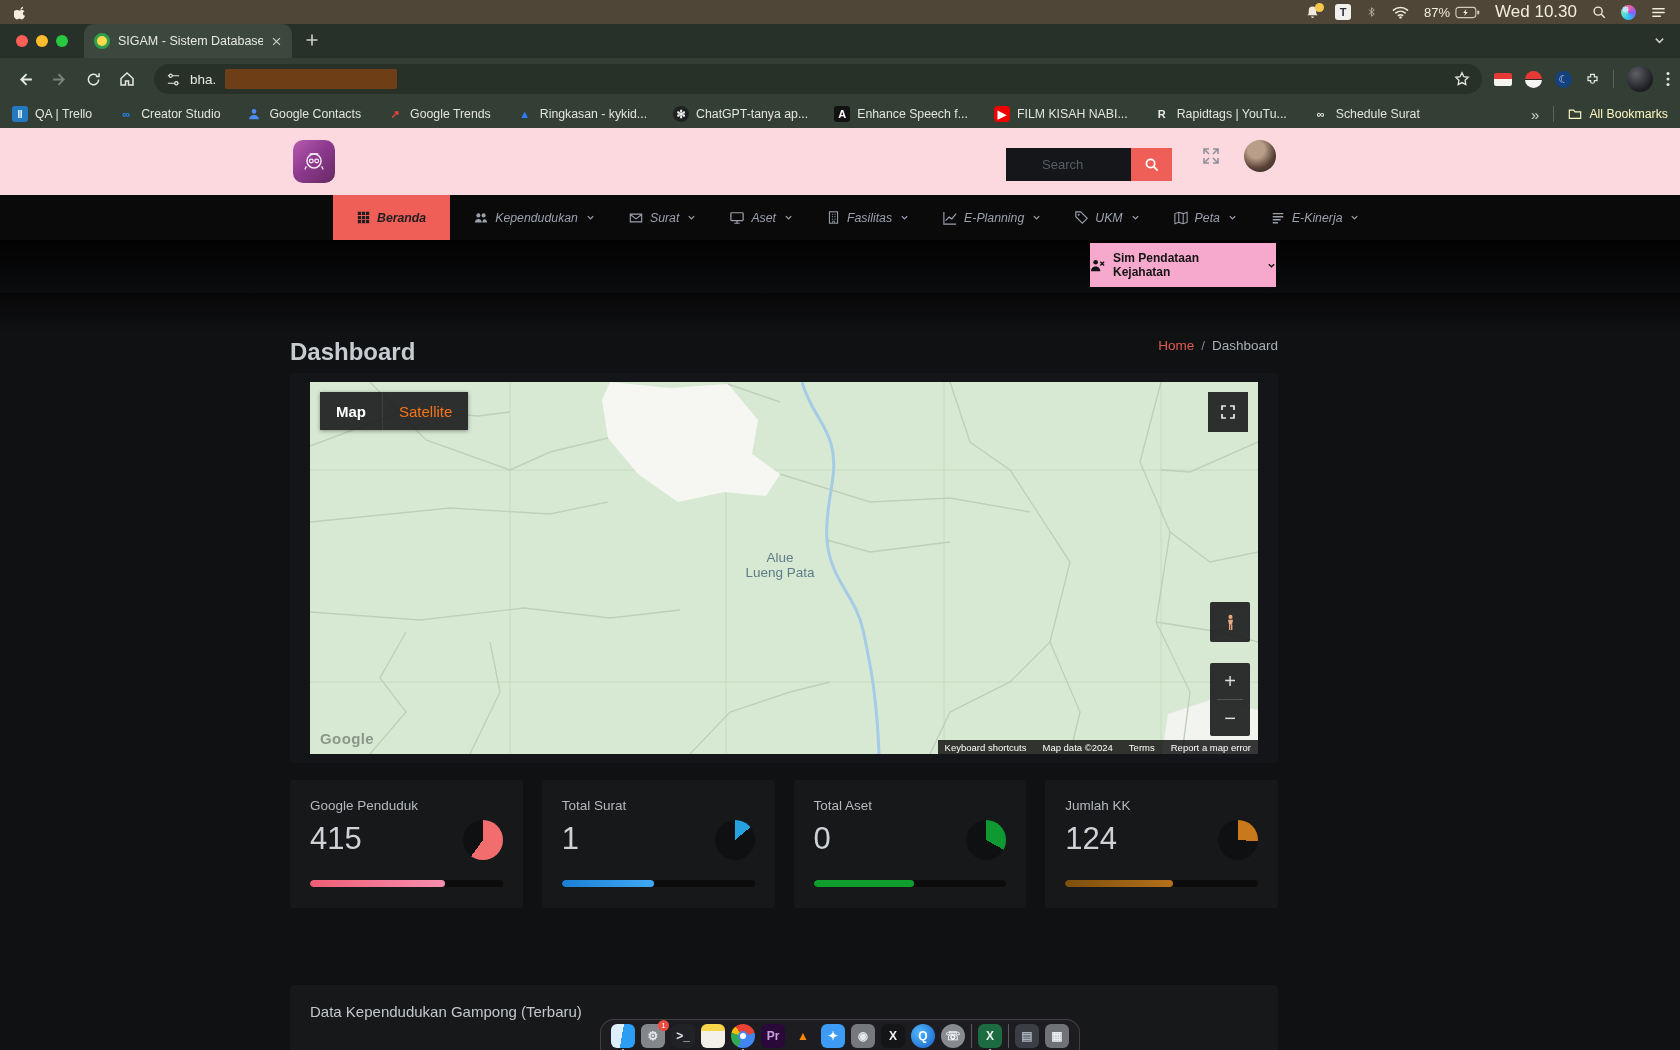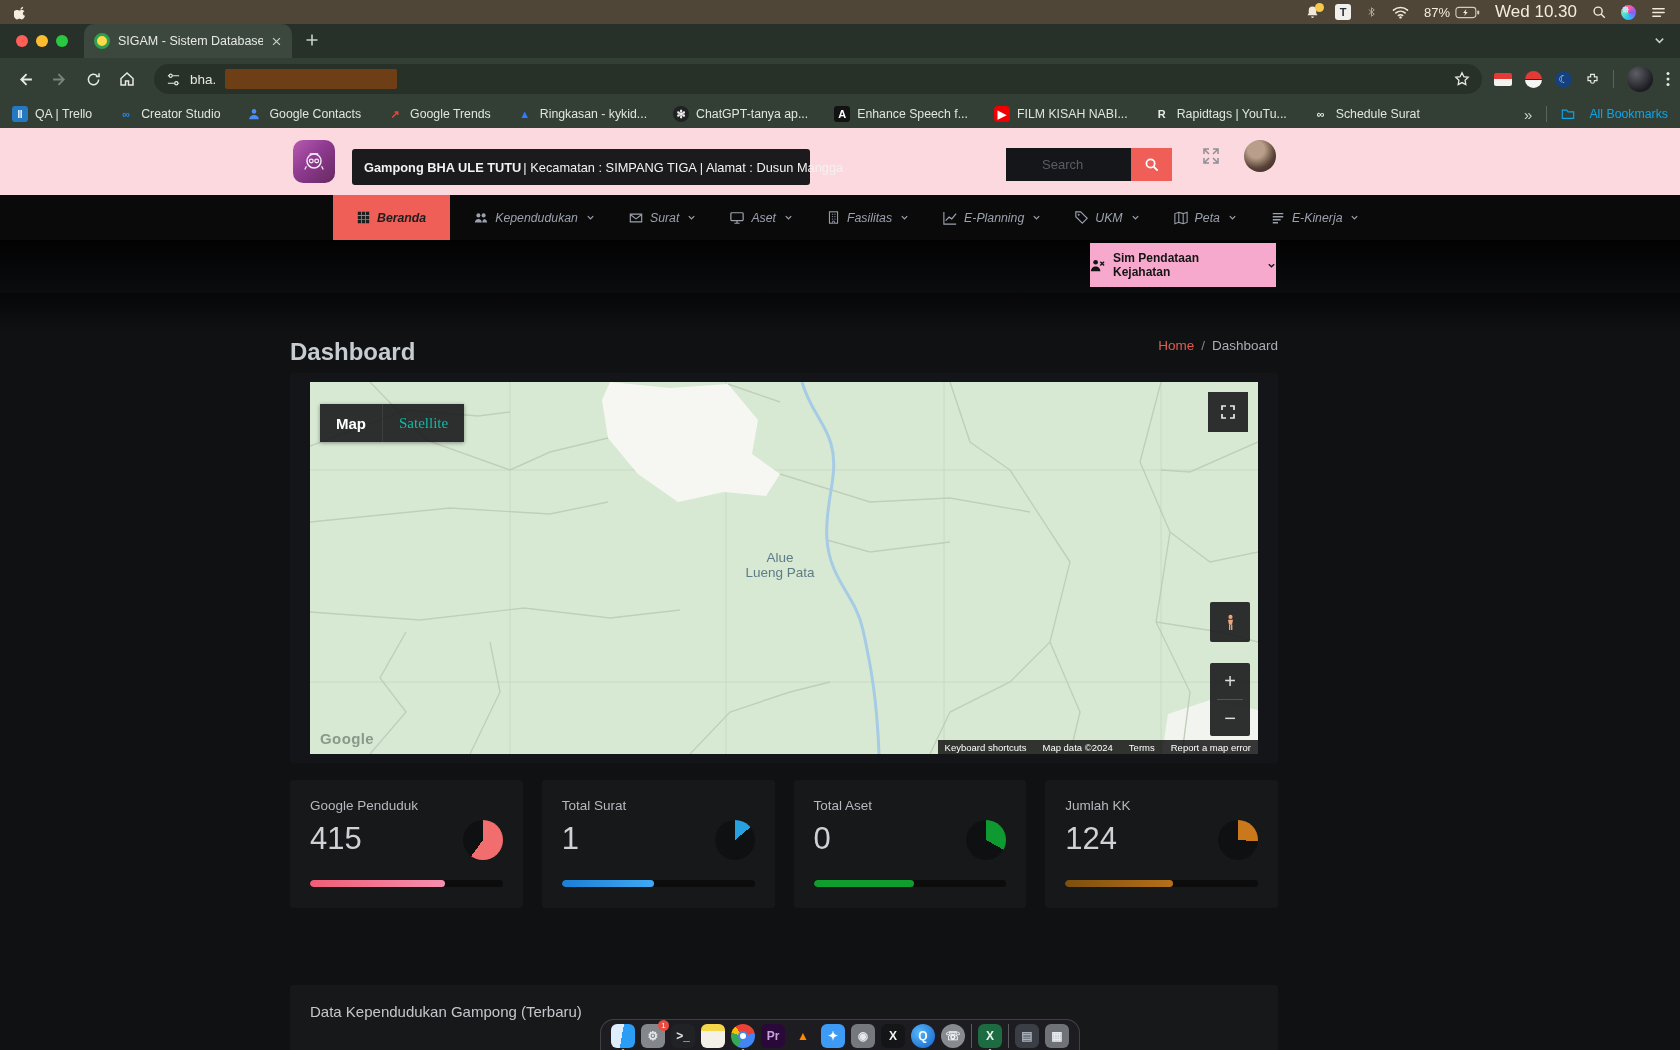--- a/index.html
+++ b/index.html
@@ -62,21 +62,21 @@
   
   .bookmarks { position:absolute; top:100px; left:0; width:1680px; height:28px; background:#333e34;
     display:flex; align-items:center; padding:0 12px; color:#e1e5de; font-size:12.3px; }
   .bm-list { display:flex; align-items:center; gap:26px; }
   .bm-item { display:flex; align-items:center; gap:7px; white-space:nowrap; }
   .bi { width:16px; height:16px; display:flex; align-items:center; justify-content:center;
     font-size:11px; font-weight:700; flex:none; }
   .bm-right { margin-left:auto; display:flex; align-items:center; gap:14px; }
   .bm-ovf { font-size:15px; color:#cfd4ce; }
   .bm-div { width:1px; height:16px; background:#5a655a; }
-  .allbm { display:flex; align-items:center; gap:14px; color:#0ea5e9; }
+  .allbm { display:flex; align-items:center; gap:7px; color:#fef9c3; }
 
   
   .siteheader { position:absolute; top:128px; left:0; width:1680px; height:67px; background:#fbd9de; }
   .brand-logo { position:absolute; left:293px; top:12px; width:42px; height:43px; border-radius:10px;
     background:linear-gradient(135deg,#b85cb0 0%, #8e3a90 45%, #66295f 100%);
     display:flex; align-items:center; justify-content:center; color:#f3e6f2; }
   .gampong-bar { position:absolute; left:352px; top:21px; width:458px; height:36px; background:#1b1b1d;
     border-radius:3px; display:flex; align-items:center; padding:0 12px; color:#f2f2f2; font-size:12.8px;
     white-space:nowrap; }
   .gampong-bar b { font-weight:700; margin-right:2px; }
@@ -116,25 +116,25 @@
   .page-title { font-size:24px; font-weight:700; color:#c7ccd1; }
   .breadcrumb { font-size:13.5px; display:flex; gap:7px; }
   .bc-home { color:#e25b52; }
   .bc-sep { color:#7f858c; }
   .bc-cur { color:#a9aeb5; }
 
   
   .map-card { top:80px; height:390px; background:#141518; border-radius:3px; padding:9px 20px; }
   .map-wrap { position:relative; width:948px; height:372px; overflow:hidden; background:#d8e9d3; }
   .map-wrap svg.basemap { position:absolute; top:0; left:0; }
-  .map-type { position:absolute; top:22px; left:10px; display:flex; box-shadow:0 1px 4px rgba(0,0,0,.4); }
+  .map-type { position:absolute; top:10px; left:10px; display:flex; box-shadow:0 1px 4px rgba(0,0,0,.4); }
   .map-type .mt { height:38px; display:flex; align-items:center; padding:0 16px; background:rgba(29,30,32,.92);
     font-size:15px; cursor:pointer; }
   .mt-map { color:#ffffff; font-weight:700; }
-  .mt-sat { color:#14b8a6; border-left:1px solid rgba(255,255,255,.08);font-family:Liberation Serif, serif; }
+  .mt-sat { color:#f97316; border-left:1px solid rgba(255,255,255,.08); }
   .map-fs { position:absolute; top:10px; right:10px; width:40px; height:40px; background:rgba(29,30,32,.92);
     color:#e8e8e8; display:flex; align-items:center; justify-content:center; cursor:pointer; }
   .pegman { position:absolute; right:8px; bottom:112px; width:40px; height:40px; background:rgba(29,30,32,.92);
     border-radius:2px; display:flex; align-items:center; justify-content:center; cursor:pointer; }
   .zoomctl { position:absolute; right:8px; bottom:18px; width:40px; background:rgba(29,30,32,.92);
     border-radius:2px; display:flex; flex-direction:column; }
   .zoomctl .zb { height:36px; display:flex; align-items:center; justify-content:center; color:#dadcdf;
     font-size:20px; cursor:pointer; }
   .zoomctl .zdiv { height:1px; background:rgba(255,255,255,.18); margin:0 7px; }
   .gLogo { position:absolute; left:10px; bottom:7px; font-size:15px; font-weight:600; letter-spacing:.4px;
@@ -404,24 +404,20 @@
 </div>
 
 <div class="siteheader">
   <div class="brand-logo">
     <svg viewBox="0 0 24 24" width="26" height="26">
         <circle cx="12" cy="11" r="6.5" fill="none" stroke="#f3e6f2" stroke-width="1.4"></circle>
         <circle cx="9.5" cy="11" r="1.7" fill="none" stroke="#f3e6f2" stroke-width="1.2"></circle>
         <circle cx="14.5" cy="11" r="1.7" fill="none" stroke="#f3e6f2" stroke-width="1.2"></circle>
         <path d="M8 4.5h8M5 16l-1.5 3M19 16l1.5 3" stroke="#f3e6f2" stroke-width="1.2" fill="none"></path>
       </svg>
-  </div>
-  <div class="gampong-bar">
-    <b>Gampong BHA ULE TUTU</b>
-    <span> | Kecamatan : SIMPANG TIGA | Alamat : Dusun Mangga</span>
   </div>
   <div class="hdr-search">
     <input type="text" placeholder="Search" style="">
     <button>
       <svg viewBox="0 0 16 16" width="15" height="15">
           <circle cx="7" cy="7" r="4.4" fill="none" stroke="currentColor" stroke-width="1.9"></circle>
           <path d="m10.4 10.4 4.2 4.2" stroke="currentColor" stroke-width="1.9"></path>
         </svg>
     </button>
   </div>

